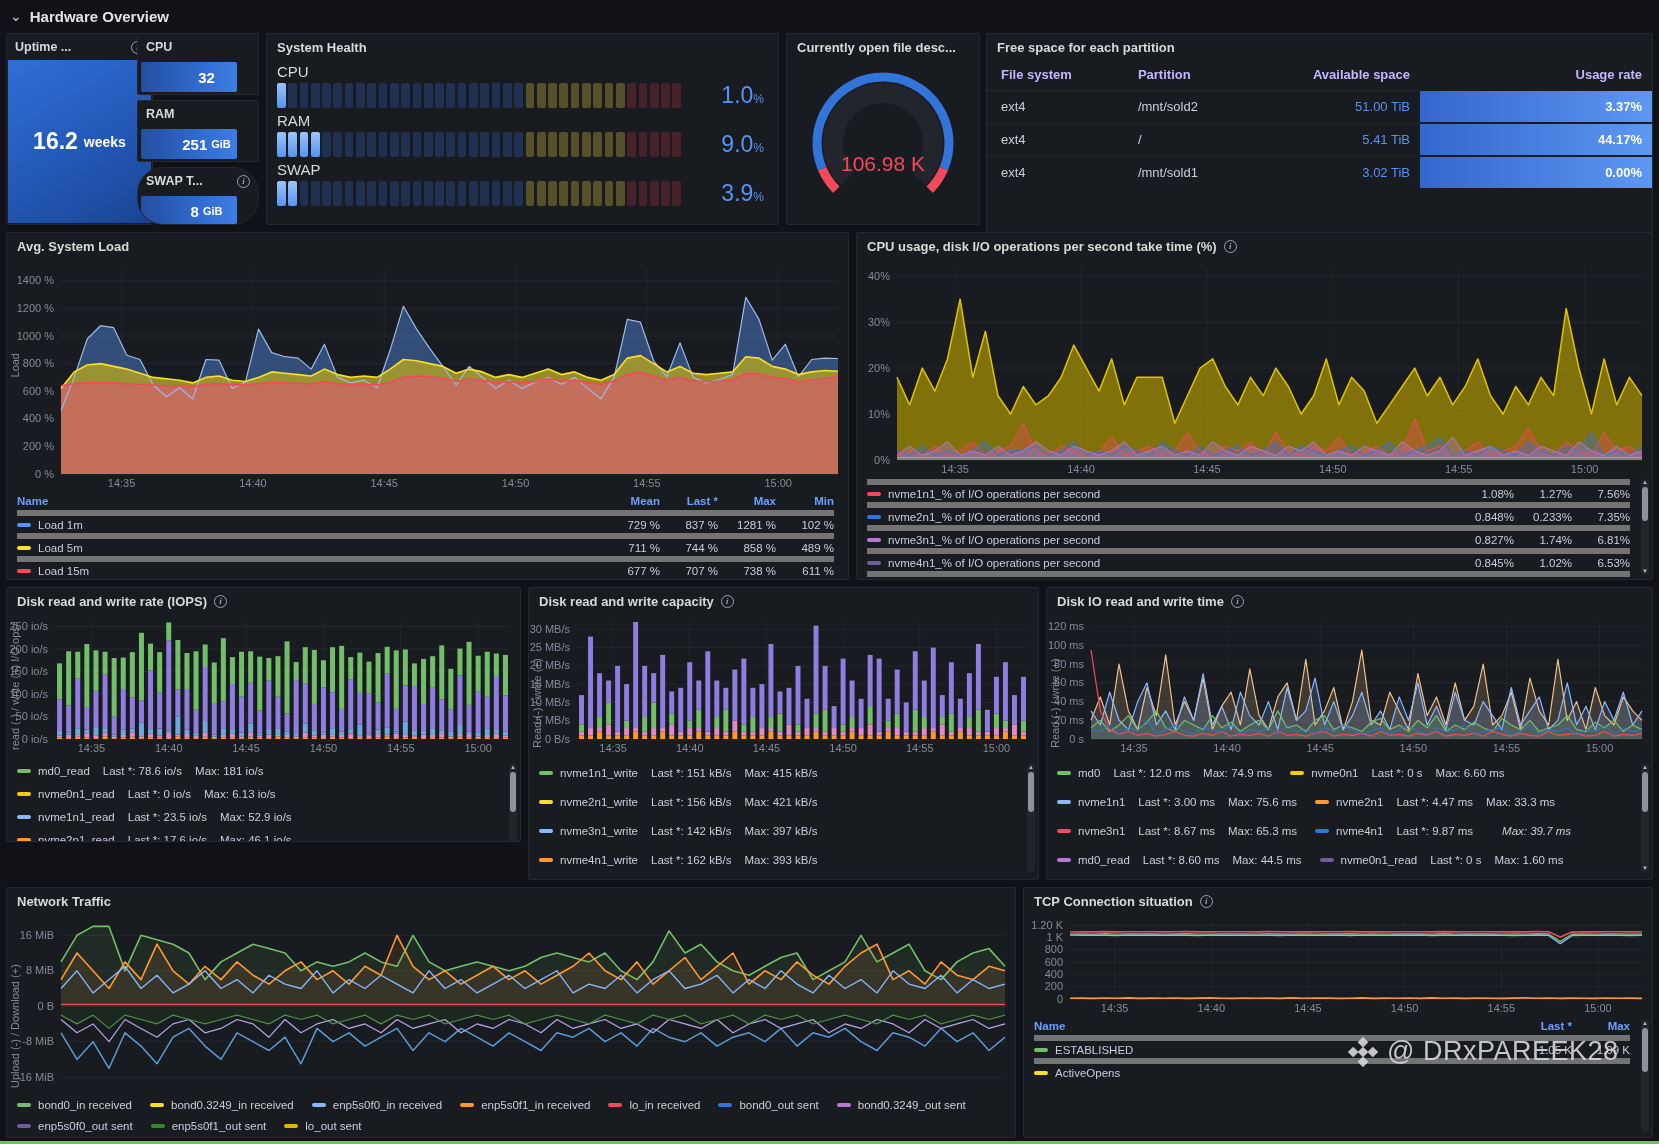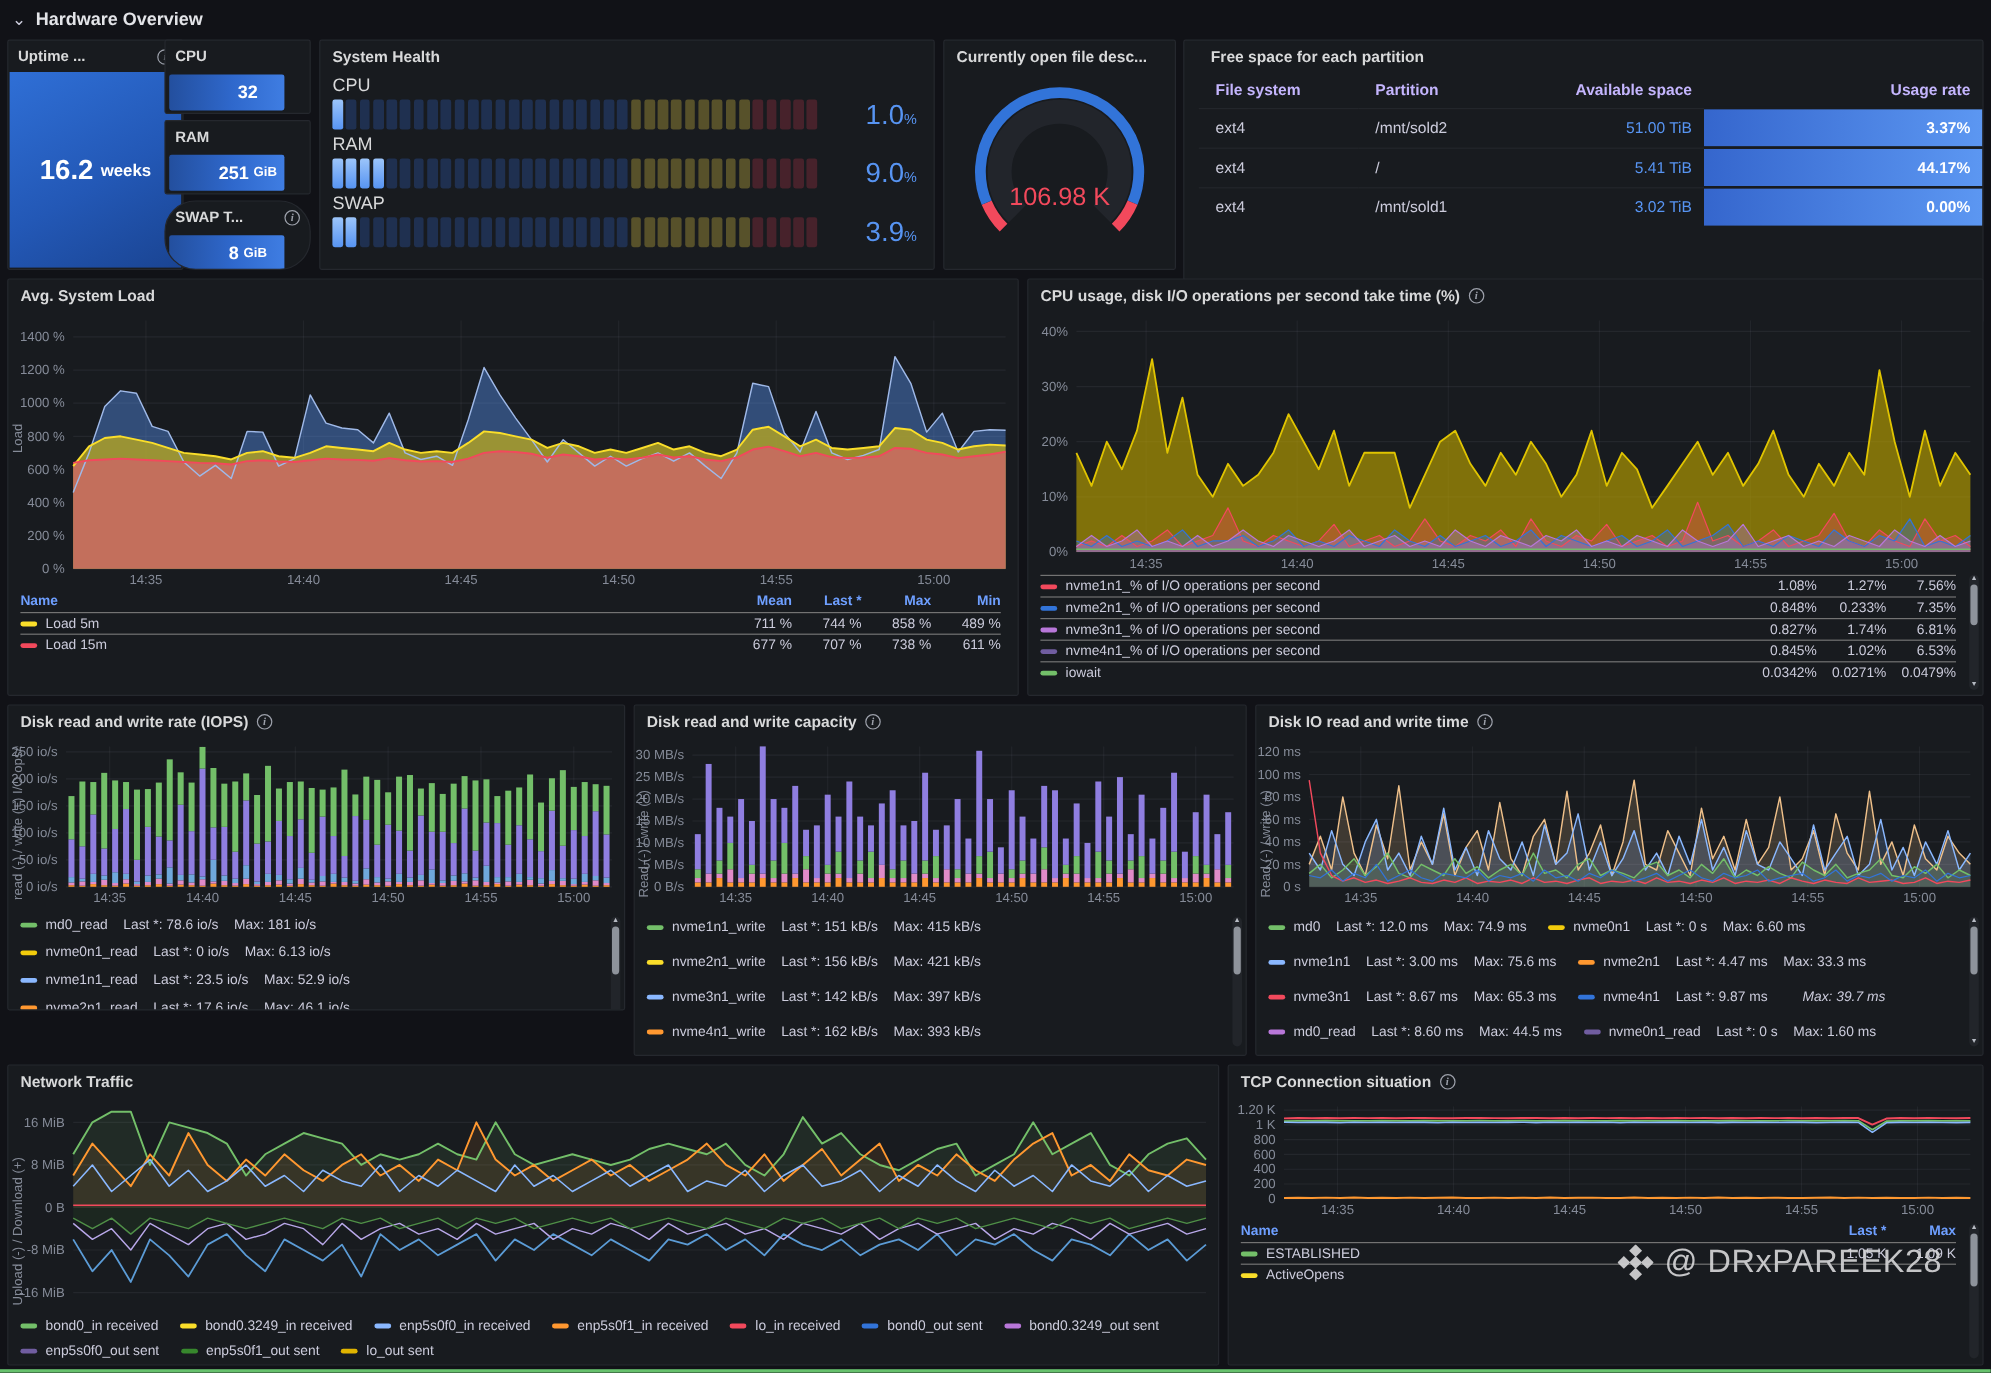--- a/index.html
+++ b/index.html
@@ -37,21 +37,21 @@
   .bglabel{font-size:15px;color:#d8d9da;margin:2px 0 2px 0;}
   .bgline{display:flex;align-items:center;}
   .bgbar{display:flex;gap:2.6px;height:25px;flex:0 0 404px;}
   .bgseg{flex:1;border-radius:2px;}
   .bgval{flex:1;text-align:right;font-size:23px;color:#5794F2;font-weight:400;padding-right:4px;}
   .bgval .u{font-size:12px;}
   
   #p-gauge{left:786px;top:33px;width:194px;height:192px;display:flex;flex-direction:column;}
   .gwrap{flex:1;display:flex;align-items:center;justify-content:center;}
   
-  #p-part{left:986px;top:33px;width:667px;height:236px;padding-left:12px;}
+  #p-part{left:986px;top:33px;width:667px;height:236px;}
   .tbl{width:100%;border-collapse:collapse;font-size:13px;}
   .tbl th{font-weight:700;color:#c4b5fd;text-align:left;padding:7px 10px 7px 14px;}
   .tbl th.r,.tbl td.r{text-align:right;}
   .tbl td{padding:6px 10px 6px 14px;border-top:1px solid #23262b;color:var(--text);}
   .tbl td.blue{color:#5794F2;}
   .tbl td.bar{padding:0;border-top:2px solid #181b1f;}
   .ucell{background:linear-gradient(90deg,#3566cd 0%,#5c97f2 100%);color:#fff;font-weight:700;
     height:31px;display:flex;align-items:center;justify-content:flex-end;padding-right:10px;}
   
   #p-avgload{left:6px;top:232px;width:843px;height:348px;}
@@ -63,21 +63,21 @@
   #p-tcp{left:1023px;top:887px;width:630px;height:251px;}
   .chart{position:relative;width:100%;}
   .chart svg{display:block;}
   .ylab{position:absolute;left:2px;font-size:11px;color:var(--axis);writing-mode:vertical-rl;transform:rotate(180deg);
     white-space:nowrap;overflow:hidden;}
   
   .ltab{padding:2px 14px 0 10px;font-size:11.5px;}
   .lhead{display:flex;color:var(--hblue);font-weight:600;padding:2px 0 3px 0;}
   .lhead .c,.lrowt .c{width:58px;text-align:right;}
   .lhead .n{flex:1;}
-  .lrowt{display:flex;align-items:center;border-top:1px solid #737373;padding:2.5px 0;color:var(--text);}
+  .lrowt{display:flex;align-items:center;border-top:6px solid #737373;padding:2.5px 0;color:var(--text);}
   .lrowt .n{flex:1;display:flex;align-items:center;gap:7px;}
   .mk{width:14px;height:4px;border-radius:2px;flex:0 0 14px;}
   
   .linl{padding:3px 10px 0 10px;font-size:11.5px;display:flex;flex-wrap:wrap;column-gap:18px;overflow:hidden;}
   .lent{display:inline-flex;align-items:center;gap:7px;padding:2.5px 0;white-space:nowrap;}
   .lent .kv{color:var(--text);}
   .sbar{position:absolute;width:8px;background:#22252a;border-radius:4px;z-index:5;}
   .sbar .thumb{position:absolute;left:1px;right:1px;background:#8e939b;border-radius:3px;}
   .sbar .arr{position:absolute;left:0;right:0;text-align:center;font-size:6px;color:#b6bac2;line-height:7px;}
   .greenline{position:absolute;left:0;top:1141px;width:1659px;height:3px;background:#67c16d;}
@@ -373,20 +373,30 @@
           <text x="771.171" y="228" text-anchor="middle" fill="#858b98" font-size="11">15:00</text>
         </svg>
       </div>
     <div class="ltab">
         <div class="lhead">
           <span class="n">Name</span>
           <span class="c">Mean</span>
           <span class="c">Last *</span>
           <span class="c">Max</span>
           <span class="c">Min</span>
+        </div>
+        <div class="lrowt">
+          <span class="n">
+            <span class="mk" style="background: rgb(87, 148, 242);"></span>
+            <span>Load 1m</span>
+          </span>
+          <span class="c">729 %</span>
+          <span class="c">837 %</span>
+          <span class="c">1281 %</span>
+          <span class="c">102 %</span>
         </div>
         <div class="lrowt">
           <span class="n">
             <span class="mk" style="background: rgb(250, 222, 42);"></span>
             <span>Load 5m</span>
           </span>
           <span class="c">711 %</span>
           <span class="c">744 %</span>
           <span class="c">858 %</span>
           <span class="c">489 %</span>

